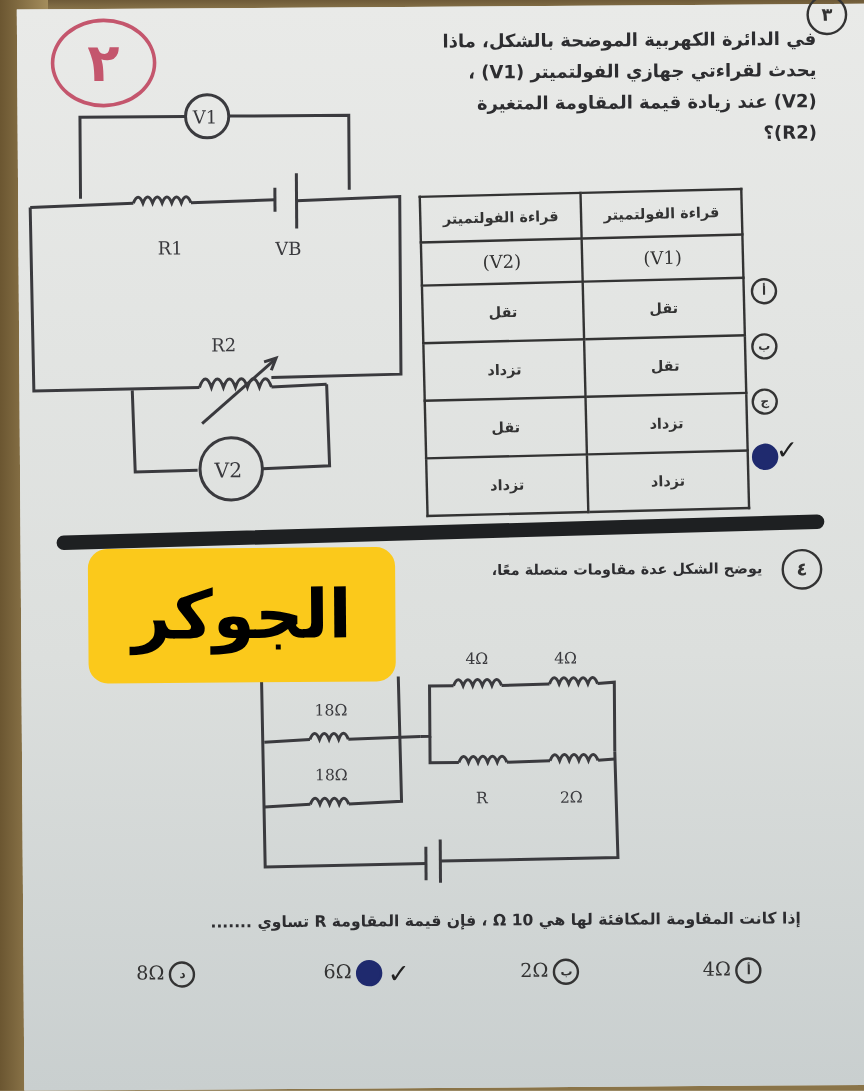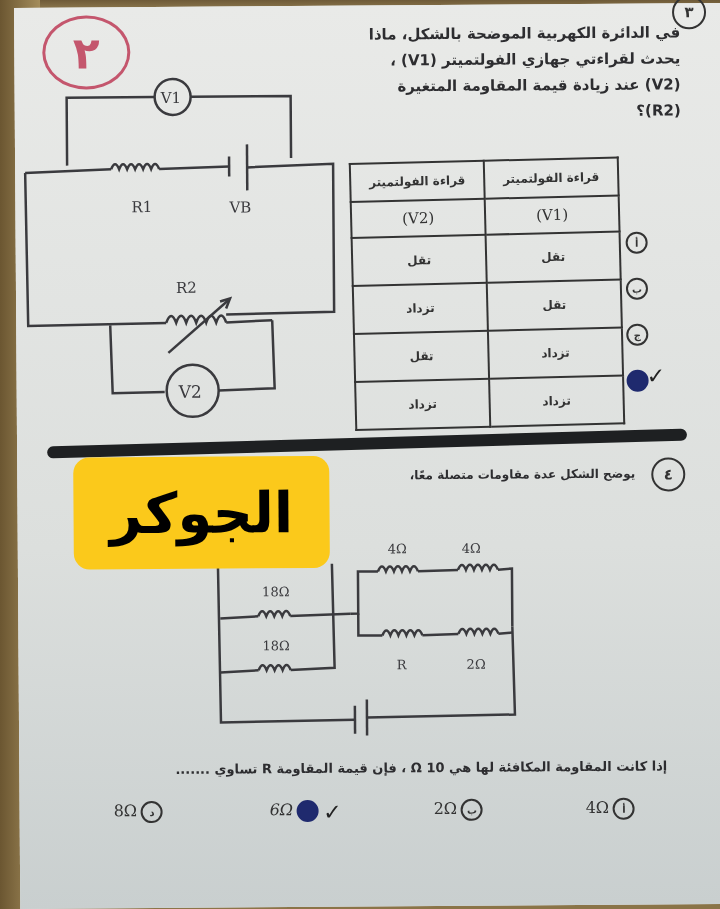--- a/index.html
+++ b/index.html
@@ -149,21 +149,21 @@
   <div class="q4-foot rtl">إذا كانت المقاومة المكافئة لها هي 10 Ω ، فإن قيمة المقاومة R تساوي .......</div>
 
   <div class="choice" style="left:566px;">
     <span class="lbl">4Ω</span>
     <span class="opt" style="position:static;">أ</span>
   </div>
   <div class="choice" style="left:414px;">
     <span class="lbl">2Ω</span>
     <span class="opt" style="position:static;">ب</span>
   </div>
-  <div class="choice" style="left:250px;font-style:italic;">
+  <div class="choice" style="left:250px;">
     <span class="lbl">6Ω</span>
     <span class="opt filled" style="position:static;"></span>
     <span class="check" style="position:static;">✓</span>
   </div>
   <div class="choice" style="left:94px;">
     <span class="lbl">8Ω</span>
     <span class="opt" style="position:static;">د</span>
   </div>
 
 </div>

